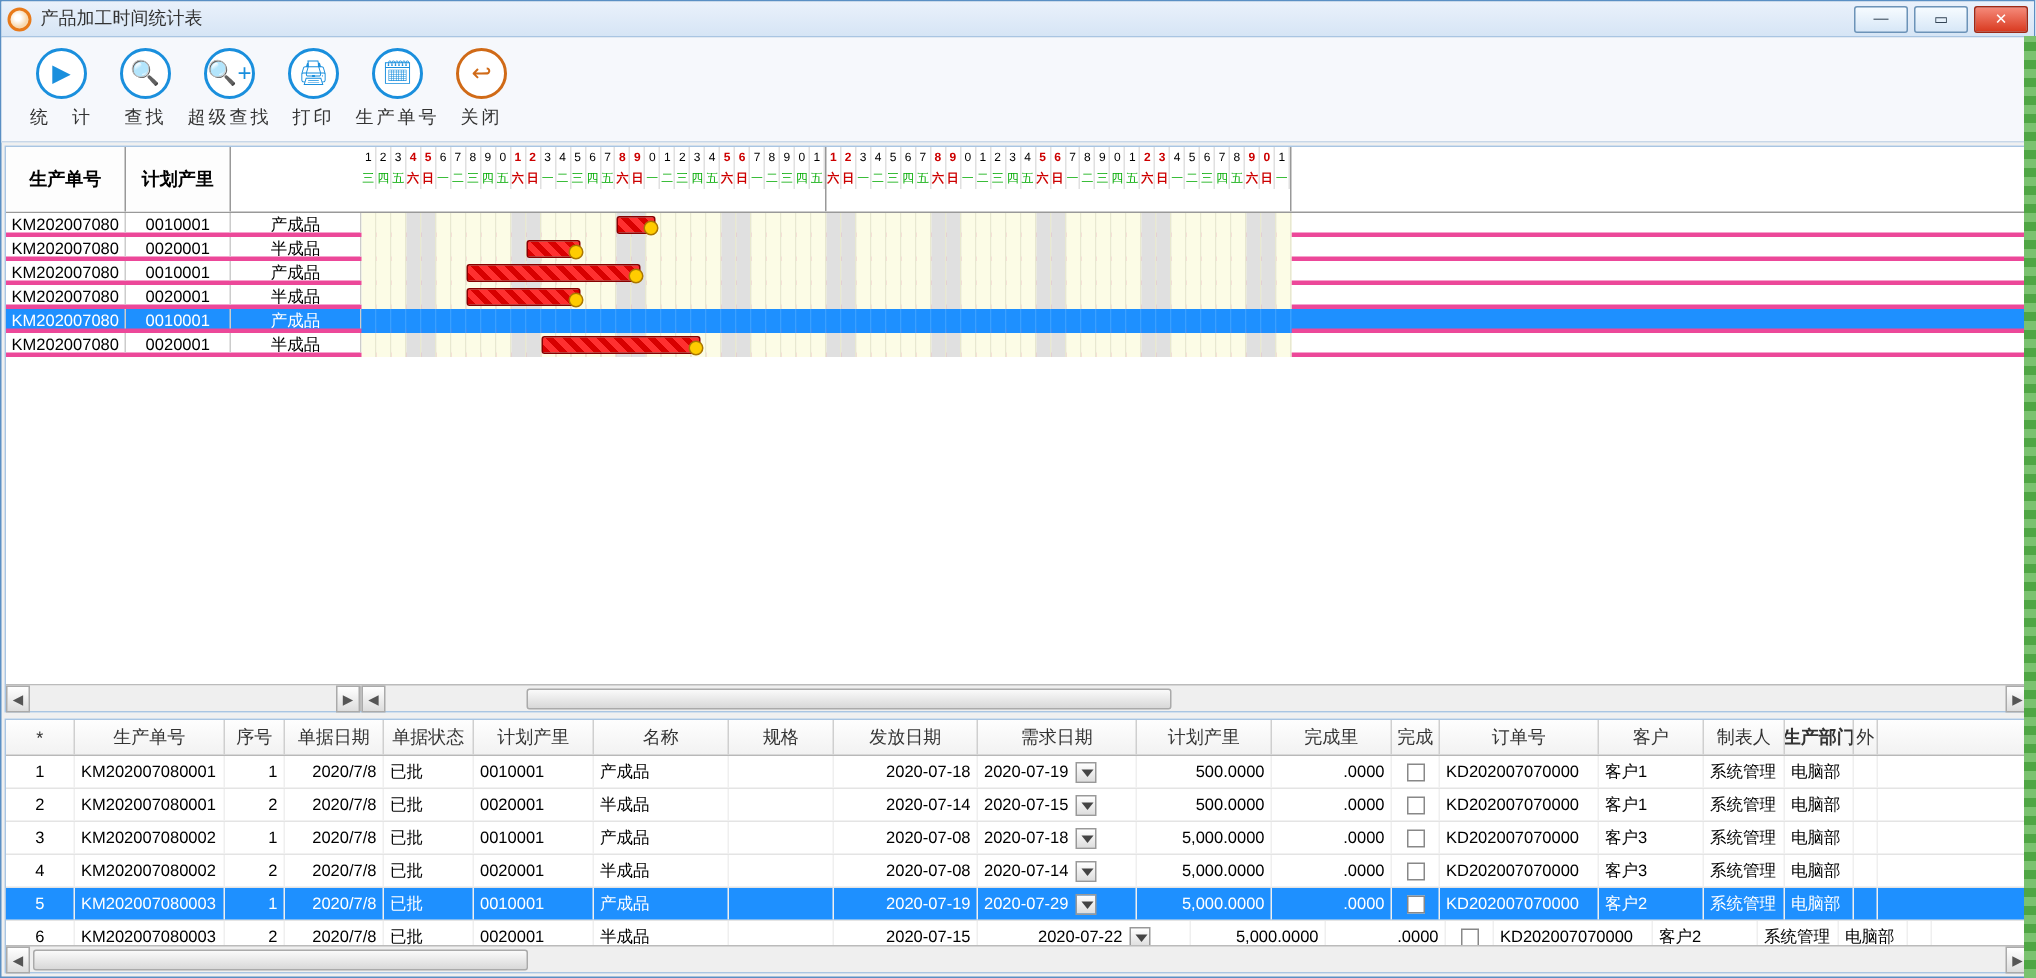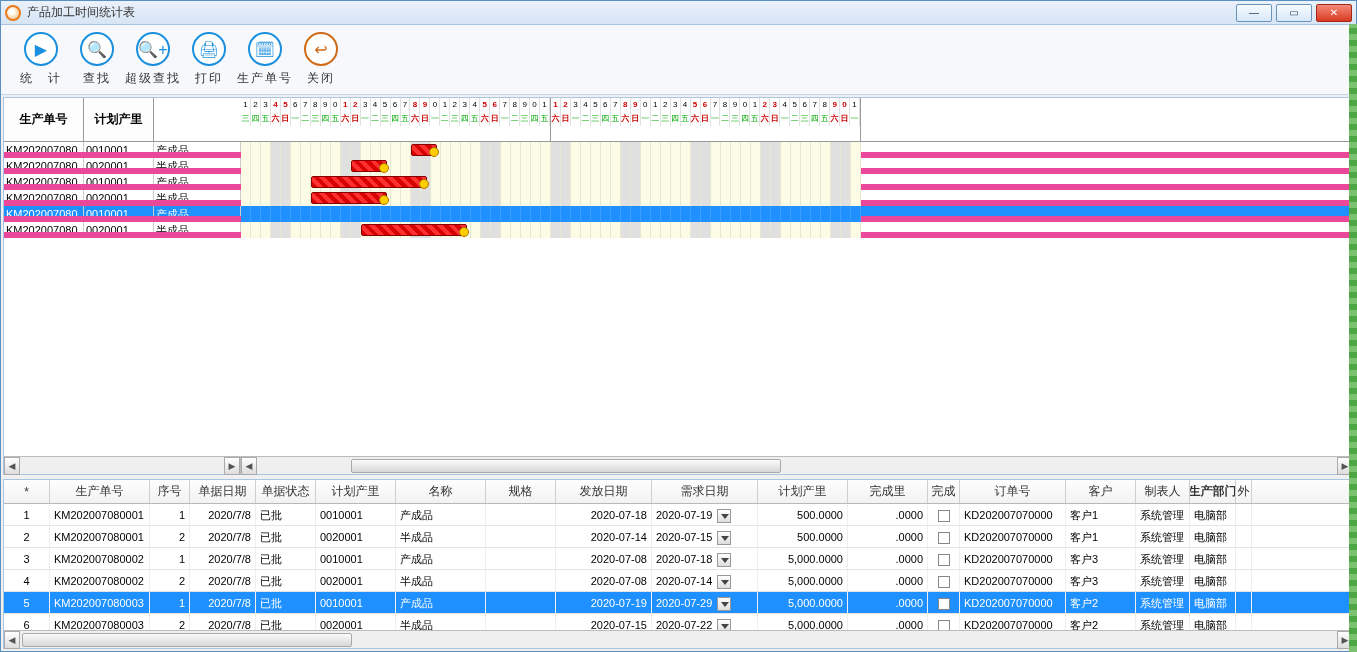--- a/index.html
+++ b/index.html
@@ -31,21 +31,21 @@
 .gantt-right-header { flex: 1; display: flex; position: relative; overflow: hidden; }
 .month-block { border-right: 1px solid #999; display: flex; flex-direction: column; }
 .month-label { height: 16px; font-size: 11px; font-weight: bold; text-align: center; border-bottom: 1px solid #aaa; background: #fdfdfd; }
 .days-row { display: flex; height: 14px; }
 .dow-row { display: flex; height: 14px; }
 .daycell { width: 10px; text-align: center; font-size: 8px; line-height: 14px; border-right: 1px solid #e0e0e0; }
 .daycell.red { color: #c00; font-weight: bold; }
 .daycell.green { color: #0a0; }
 
 .gantt-body { flex: 1; overflow: auto; position: relative; }
-.gantt-row { display: flex; height: 16px; border-bottom: 6px solid #ec4899; }
+.gantt-row { display: flex; height: 16px; border-bottom: 3px solid #ec4899; text-align: center; }
 .gantt-row.selected { background: #1e90ff; color: #fff; }
 .gantt-row.selected .grcell { color: #fff; }
 .gantt-left { display: flex; width: 237px; }
 .grcell { border-right: 1px solid #ccc; font-size: 11px; padding: 0 2px; line-height: 16px; overflow: hidden; white-space: nowrap; }
 .gantt-right { flex: 1; position: relative; display: flex; }
 .timeline-cell { width: 10px; height: 16px; border-right: 1px solid #e8e8d0; background: #fcfce6; }
 .timeline-cell.weekend { background: #e0e0e0; }
 .gantt-row.selected .timeline-cell { background: #1e90ff; border-right-color: #3aa0ff; }
 .gantt-row.selected .timeline-cell.weekend { background: #1e90ff; }
 .bar { position: absolute; top: 2px; height: 12px; background: repeating-linear-gradient(45deg, #d80000 0 4px, #ff3030 4px 8px); border: 1px solid #800; border-radius: 2px; }
@@ -846,21 +846,21 @@
         <div class="grid-row">
           <div class="gcell center" style="width: 46px;">6</div>
           <div class="gcell" style="width: 100px;">KM202007080003</div>
           <div class="gcell num" style="width: 40px;">2</div>
           <div class="gcell num" style="width: 66px;">2020/7/8</div>
           <div class="gcell" style="width: 60px;">已批</div>
           <div class="gcell" style="width: 80px;">0020001</div>
           <div class="gcell" style="width: 90px;">半成品</div>
           <div class="gcell" style="width: 70px;"></div>
           <div class="gcell num" style="width: 96px;">2020-07-15</div>
-          <div class="gcell" style="width: 106px;"><span>2020-07-22</span> <span class="dropdown-btn"></span></div>
+          <div class="gcell" style="width: 106px; margin-left: 36px;"><span>2020-07-22</span> <span class="dropdown-btn"></span></div>
           <div class="gcell num" style="width: 90px;">5,000.0000</div>
           <div class="gcell num" style="width: 80px;">.0000</div>
           <div class="gcell center" style="width: 32px;"><span class="checkbox"></span></div>
           <div class="gcell" style="width: 106px;">KD202007070000</div>
           <div class="gcell" style="width: 70px;">客户2</div>
           <div class="gcell" style="width: 54px;">系统管理</div>
           <div class="gcell" style="width: 46px;">电脑部</div>
           <div class="gcell" style="width: 16px;"></div>
         </div>
       </div>

